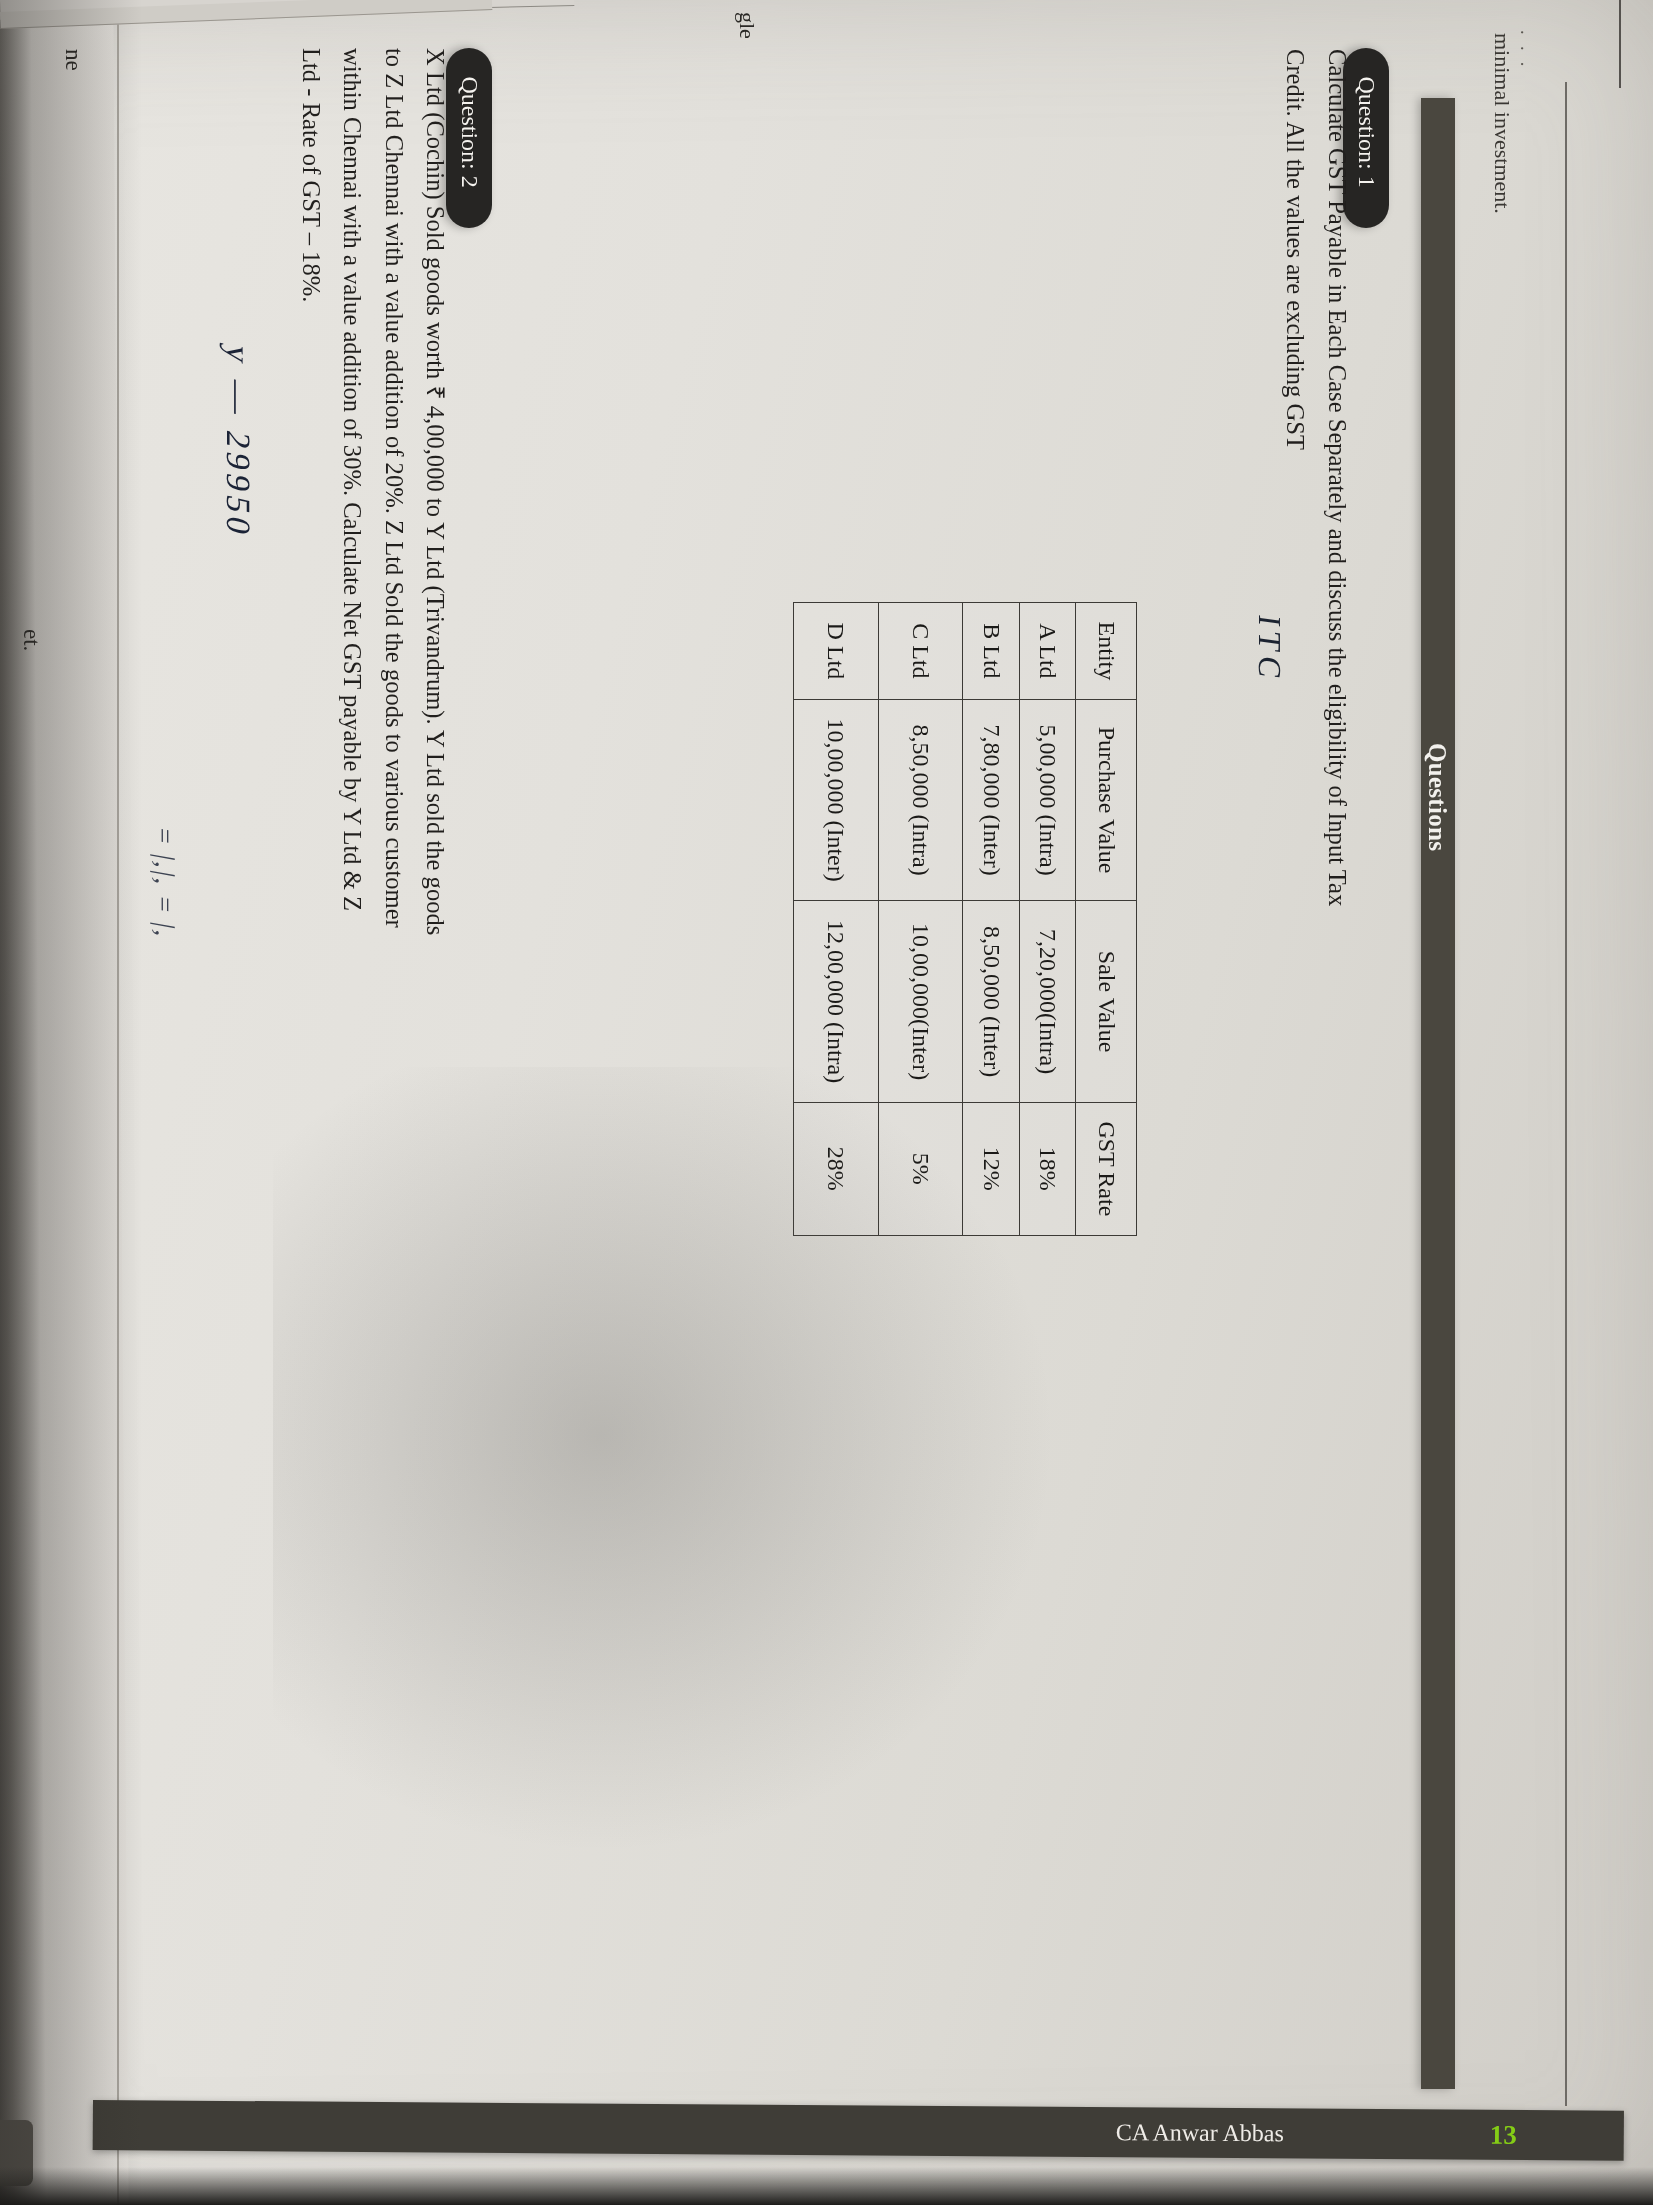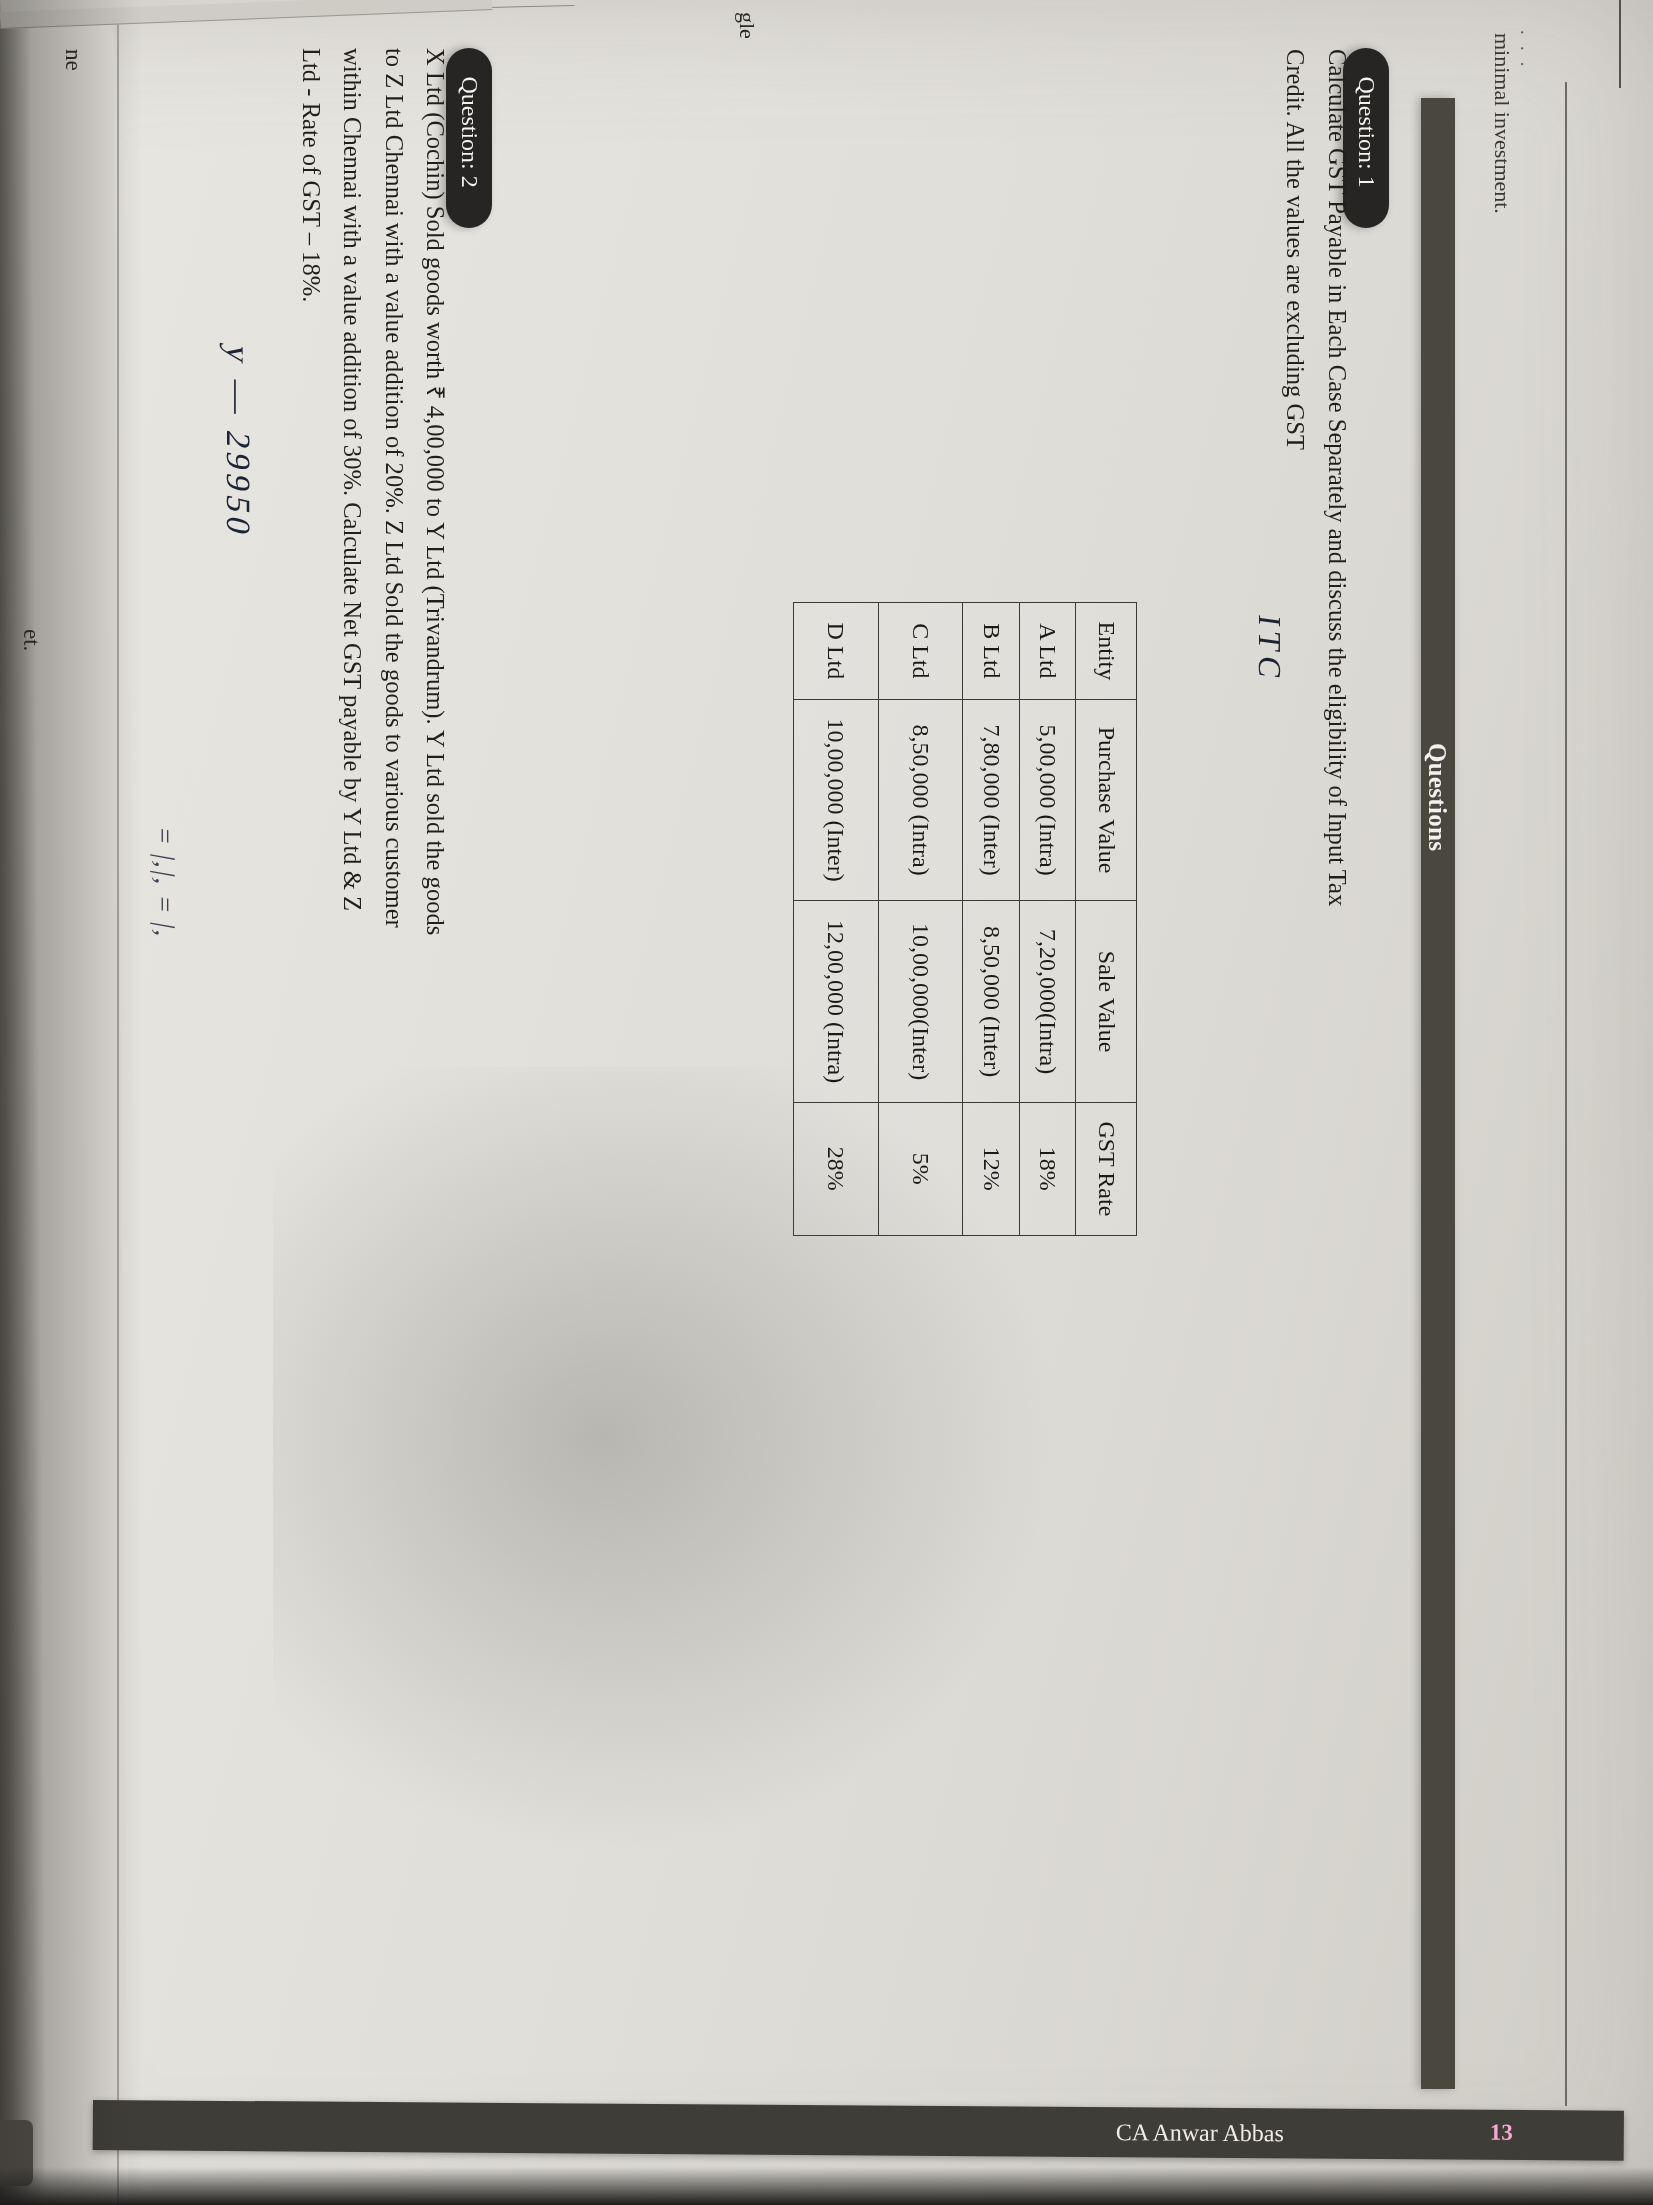--- a/index.html
+++ b/index.html
@@ -299,23 +299,23 @@
     left: 1023px;
     top: 12px;
     font-size: 24px;
     color: #efece7;
     font-family: "Liberation Serif", serif;
   }
   #footer-page {
     position: absolute;
     left: 1397px;
     top: 9.8px;
-    font-size: 23px;
+    font-size: 27px;
     font-weight: bold;
-    color: #f9a8d4;
+    color: #84cc16;
     font-family: "Liberation Serif", serif;
   }
   #footer-corner {
     position: absolute;
     left: 0px;
     top: 2120px;
     width: 33px;
     height: 66px;
     background: #55524c;
     border-radius: 0 7.7px 7.7px 0;

